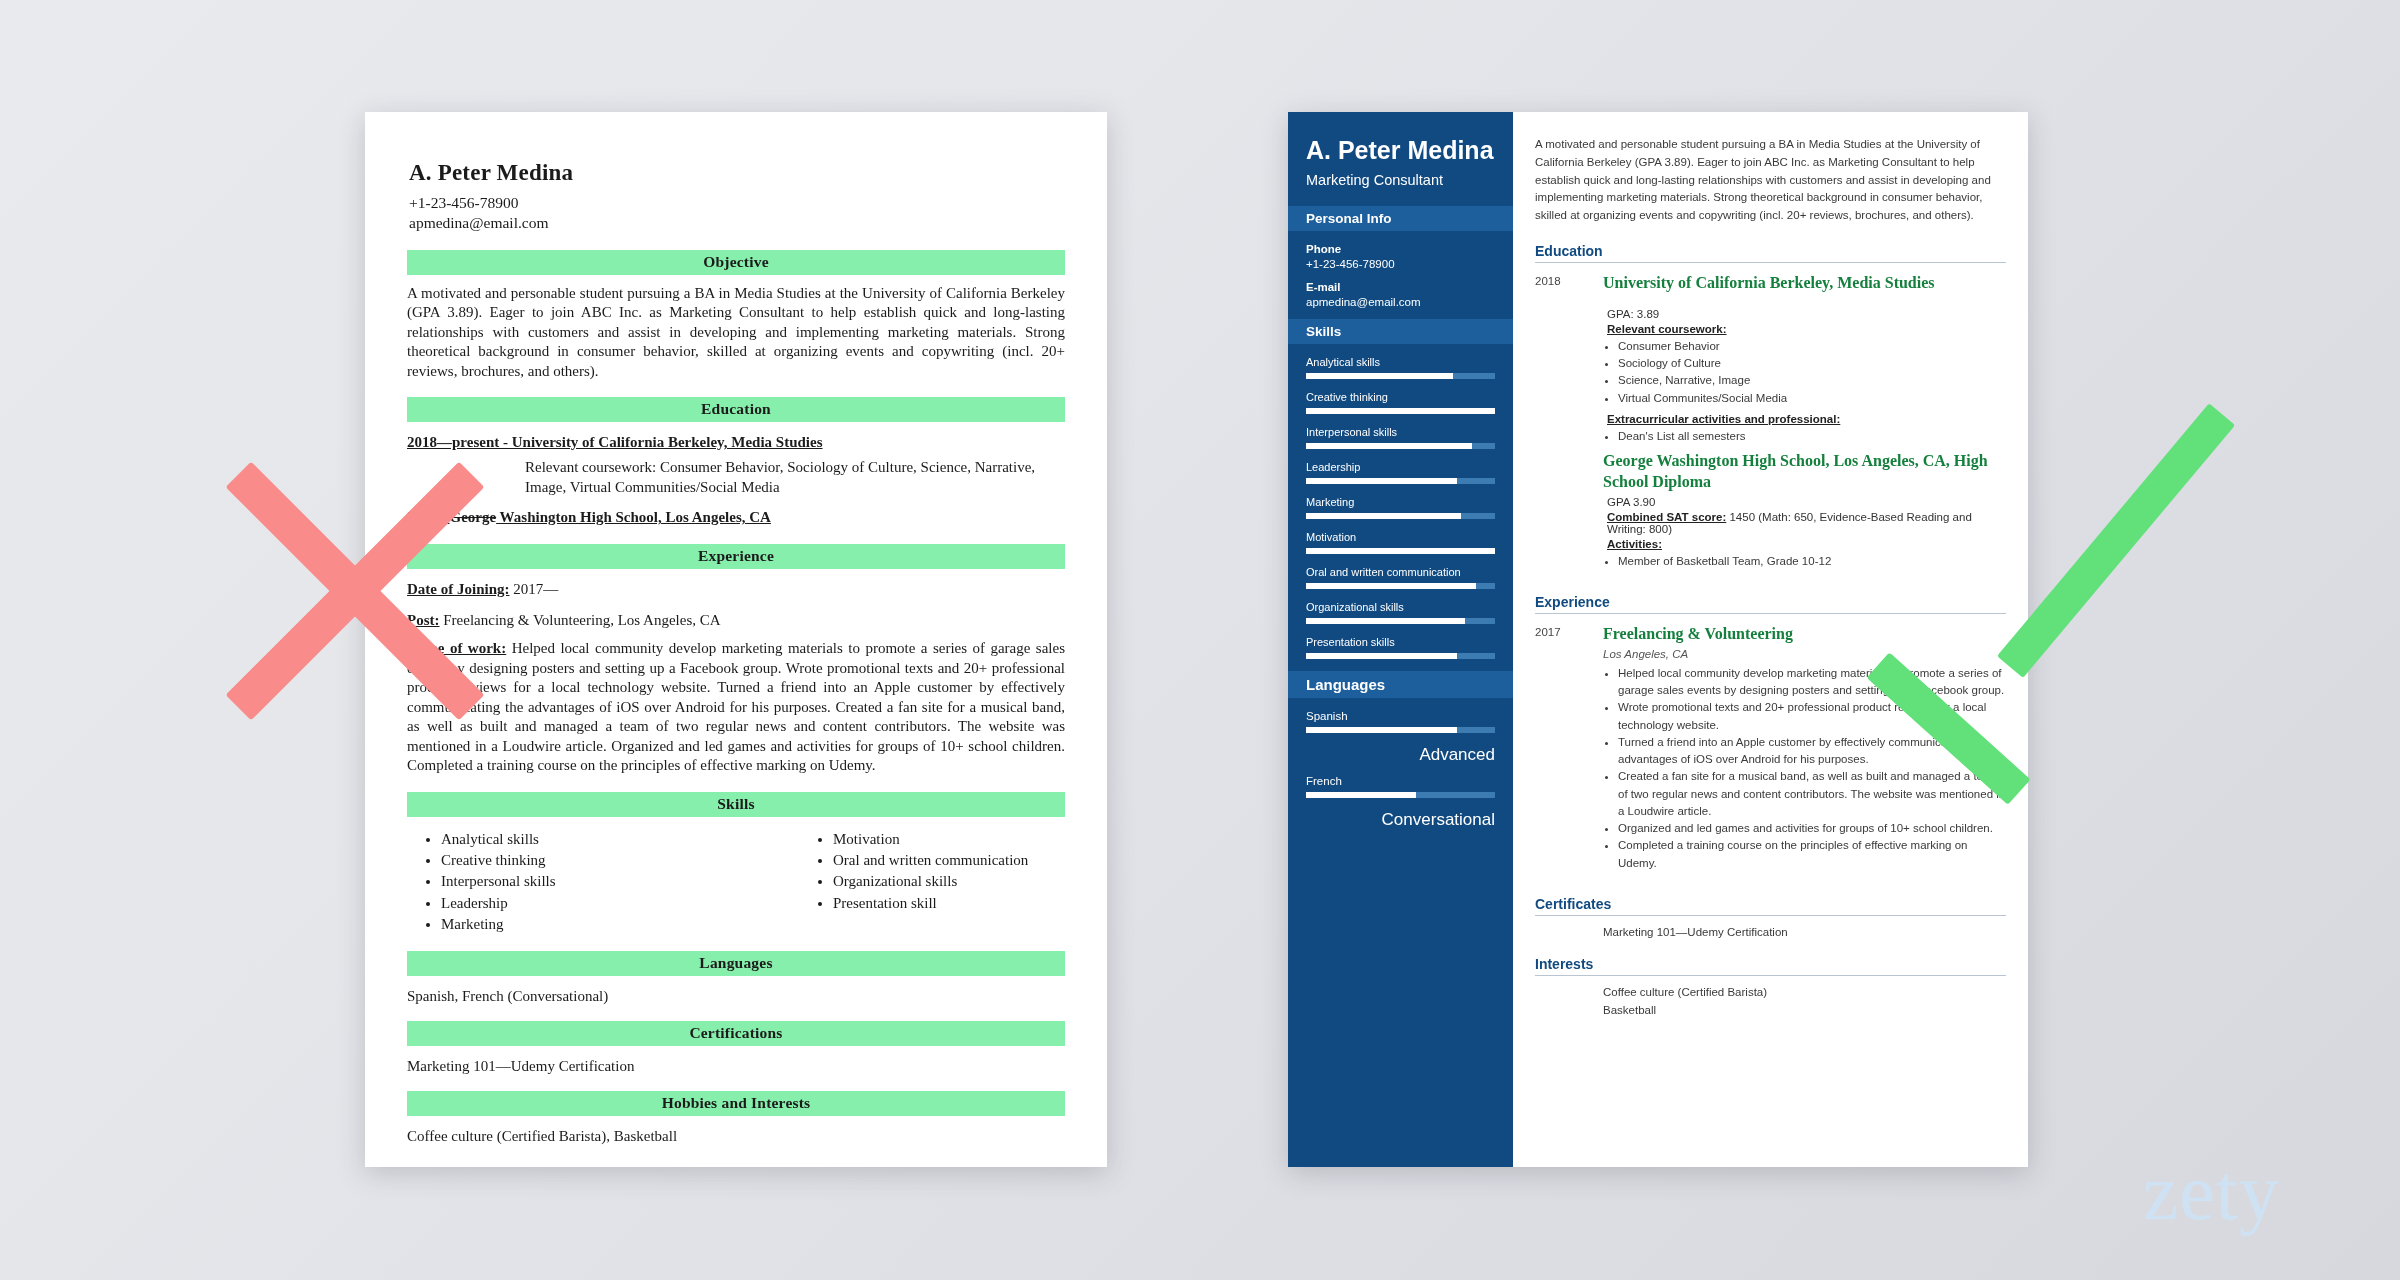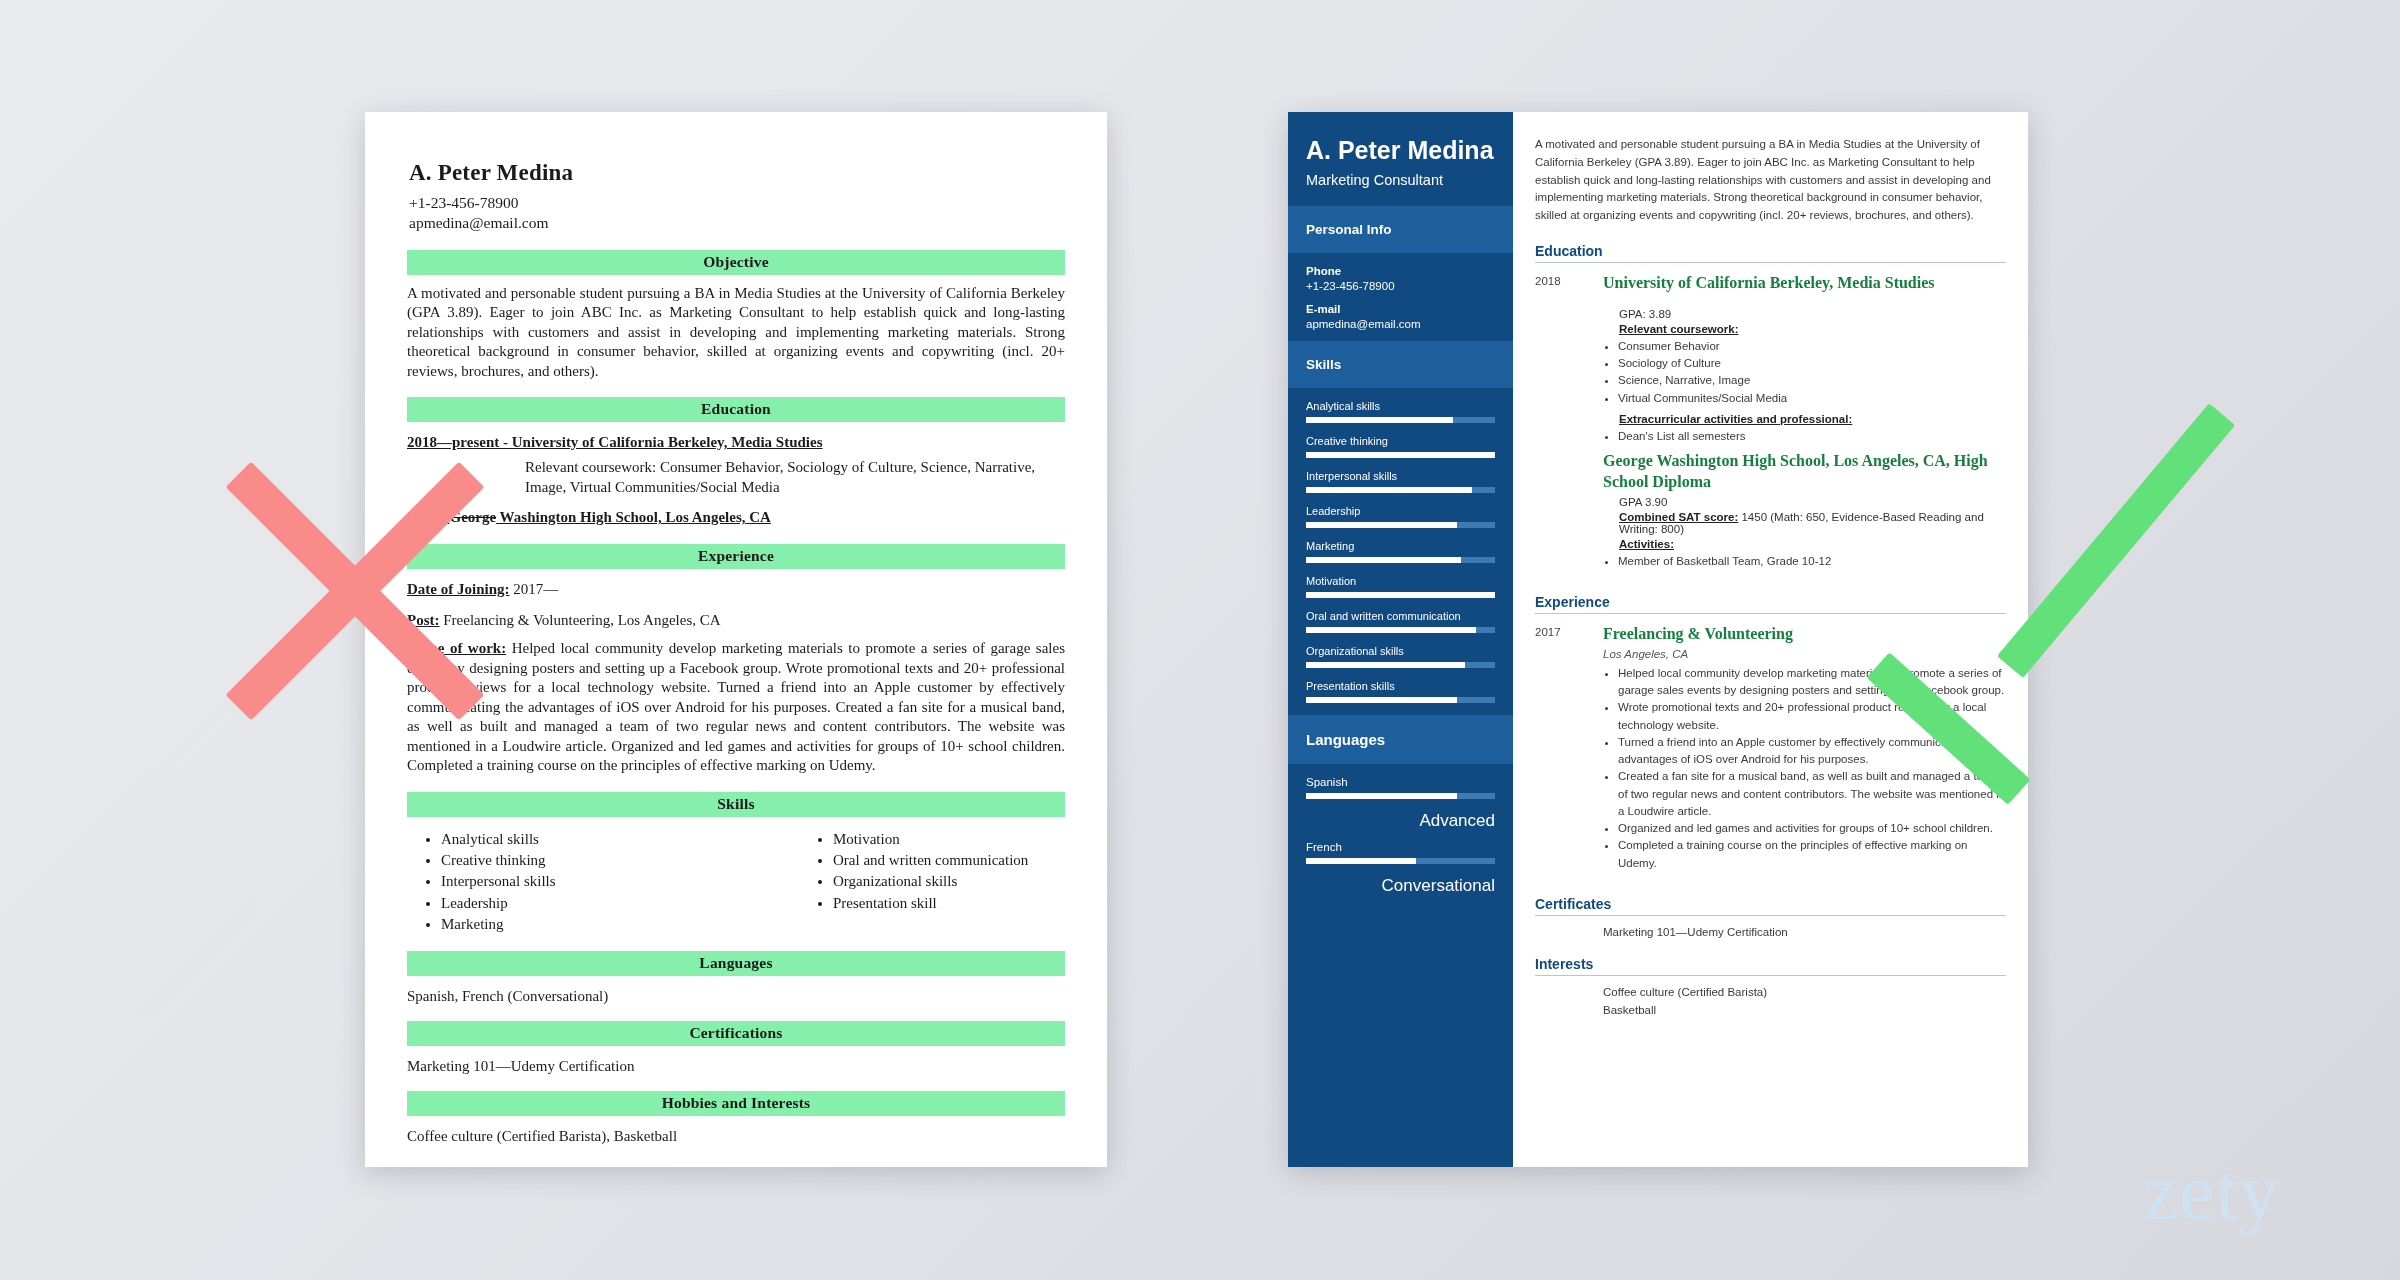--- a/index.html
+++ b/index.html
@@ -68,21 +68,21 @@
     color: #ffffff;
     padding: 24px 18px 0 18px;
   }
   .good-name {
     font-size: 25px; font-weight: bold; line-height: 1.12; margin: 0 0 8px 0;
   }
   .good-role { font-size: 14.5px; margin-bottom: 18px; }
   .side-hdr {
     background: #1d5f9c;
     font-size: 13.5px; font-weight: bold;
-    padding: 16px 8px;
+    padding: 5px 8px;
     margin: 0 -18px 12px -18px;
     padding-left: 18px;
   }
   .side-label { font-size: 11.5px; font-weight: bold; margin-bottom: 3px; }
   .side-val { font-size: 11.5px; margin-bottom: 11px; }
   .skill-name { font-size: 11px; margin: 0 0 5px 0; }
   .bar-bg { height: 6px; background: #3c7cb3; margin-bottom: 12px; }
   .bar-fill { height: 6px; background: #ffffff; }
   .lang-name { font-size: 11.5px; margin-bottom: 5px; }
   .lang-level { font-size: 17px; text-align: right; margin-top: 4px; margin-bottom: 10px; }
@@ -92,21 +92,21 @@
   .main-sec {
     font-size: 14px; font-weight: bold; color: #114a80;
     border-bottom: 1px solid #b9c6d2;
     padding-bottom: 3px; margin: 18px 0 10px 0;
   }
   .entry { display: flex; margin-bottom: 4px; }
   .entry .year { width: 68px; font-size: 11.5px; color: #444; padding-top: 2px; flex: none; }
   .entry .body { flex: 1; }
   .entry h4 { margin: 0 0 3px 0; font-size: 16px; color: #15803d; font-weight: bold; line-height: 1.3; font-family: Liberation Serif, serif; }
   .entry .sub { font-size: 11.5px; font-style: italic; color: #555; margin-bottom: 5px; }
-  .entry .kv { font-size: 11.5px; margin: 3px 16px; }
+  .entry .kv { font-size: 11.5px; margin: 3px 4px; }
   .entry .kv b { color: #222; }
   .entry ul { margin: 2px 0 6px 0; padding-left: 15px; }
   .entry li { font-size: 11.5px; line-height: 1.5; color: #3a3a3a; }
   .flat-line { font-size: 11.5px; margin: 0 0 6px 68px; color: #3a3a3a; }
 
   
   .mark { position: absolute; pointer-events: none; }
   .cross { left: 190px; top: 425px; width: 330px; height: 330px; }
   .cross span {
     position: absolute; left: 0; top: 148px;

